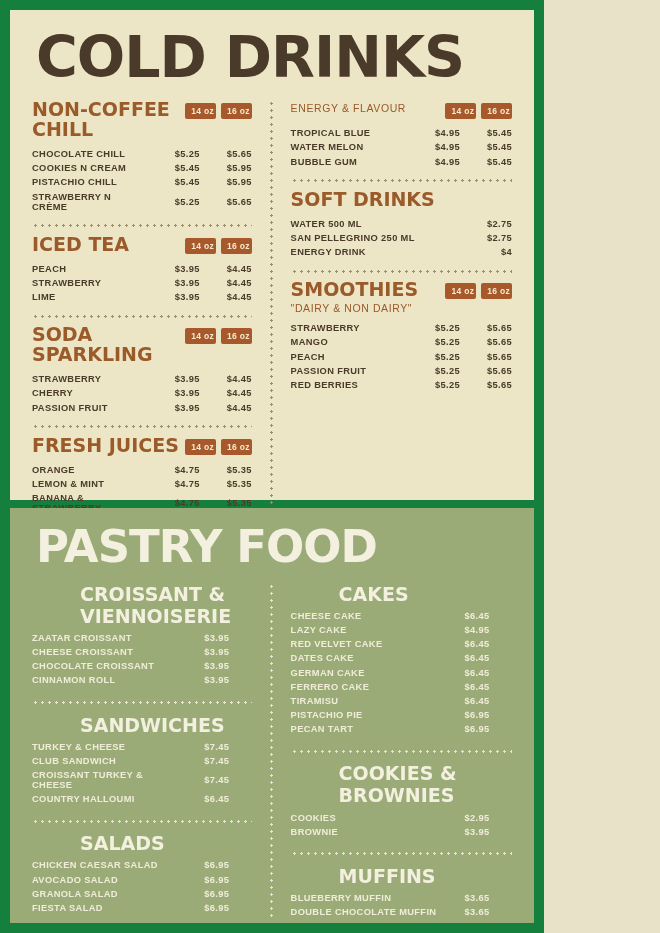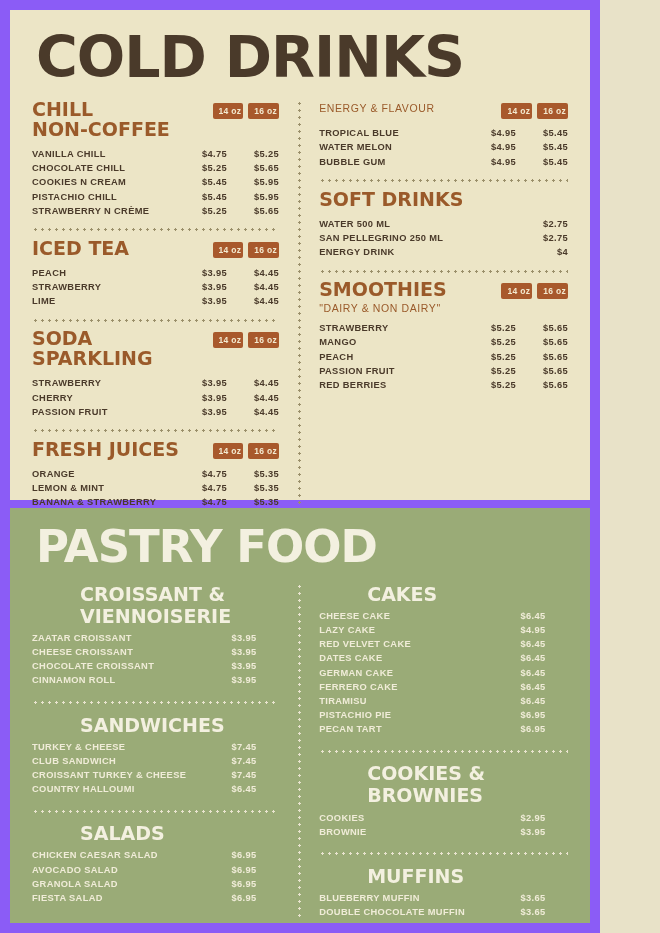--- a/index.html
+++ b/index.html
@@ -4,22 +4,22 @@
 <style>
   html,body{margin:0;padding:0;}
   body{
     width:660px;height:933px;
     background:#e8e2c8;
     font-family:"Liberation Sans", sans-serif;
     overflow:hidden;
   }
   .page{
     position:relative;
-    width:600px;height:933px;
-    background:#8b5cf6;
+    width:544px;height:933px;
+    background:#15803d;
     box-sizing:border-box;
     padding:10px;
   }
   
   .panel-cold{
     background:#ece5c6;
     padding:14px 22px 18px 22px;
     box-sizing:border-box;
     height:490px;
     position:relative;
@@ -178,35 +178,30 @@
   <div class="panel-cold">
     <div class="title-cold">COLD DRINKS</div>
 
     <div class="cols">
 
       <div class="col col-left">
 
         <div class="sec first">
           <div class="sec-head">
             <div>
+              <div class="sec-title">NON-COFFEE</div>
               <div class="sec-title">CHILL</div>
-              <div class="sec-title">NON-COFFEE</div>
             </div>
             <div class="sizes">
               <span class="size-chip">14 oz</span>
               <span class="size-chip">16 oz</span>
             </div>
           </div>
           <table class="items">
             <tbody>
-                <tr>
-                  <td class="nm">VANILLA CHILL</td>
-                  <td class="p1">$4.75</td>
-                  <td class="p2">$5.25</td>
-                </tr>
             <tr>
                   <td class="nm">CHOCOLATE CHILL</td>
                   <td class="p1">$5.25</td>
                   <td class="p2">$5.65</td>
                 </tr>
             <tr>
                   <td class="nm">COOKIES N CREAM</td>
                   <td class="p1">$5.45</td>
                   <td class="p2">$5.95</td>
                 </tr>

